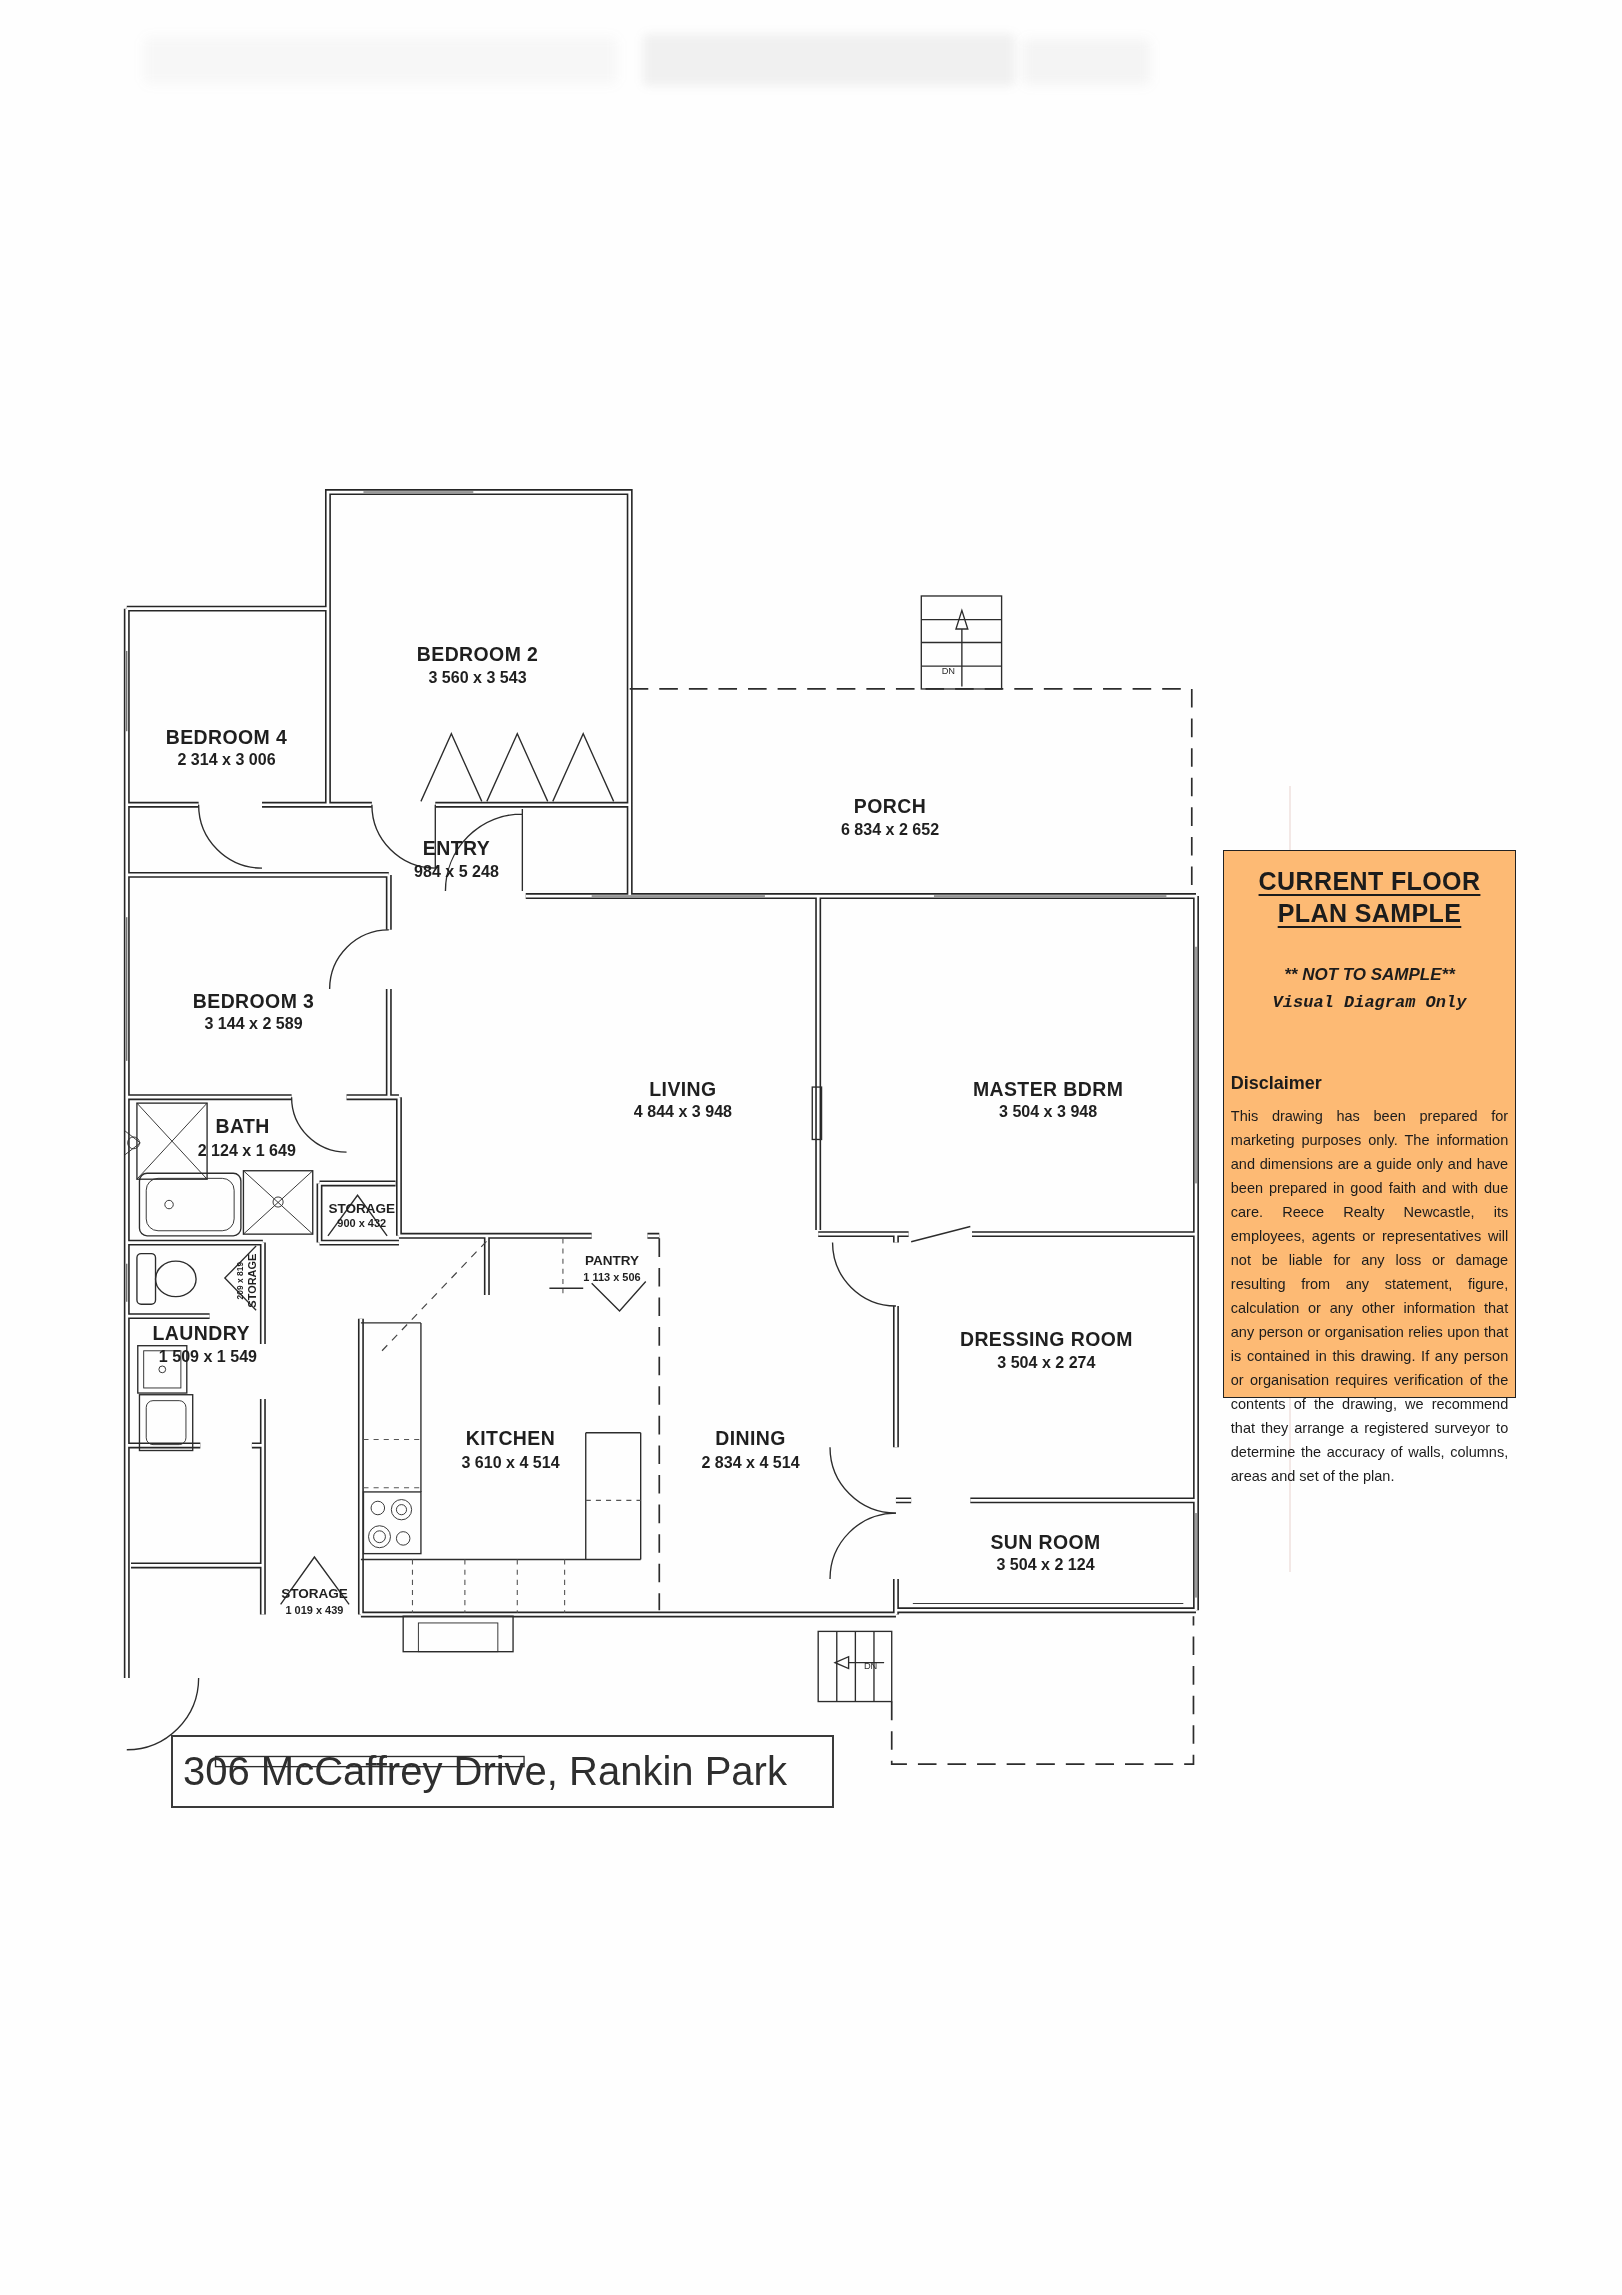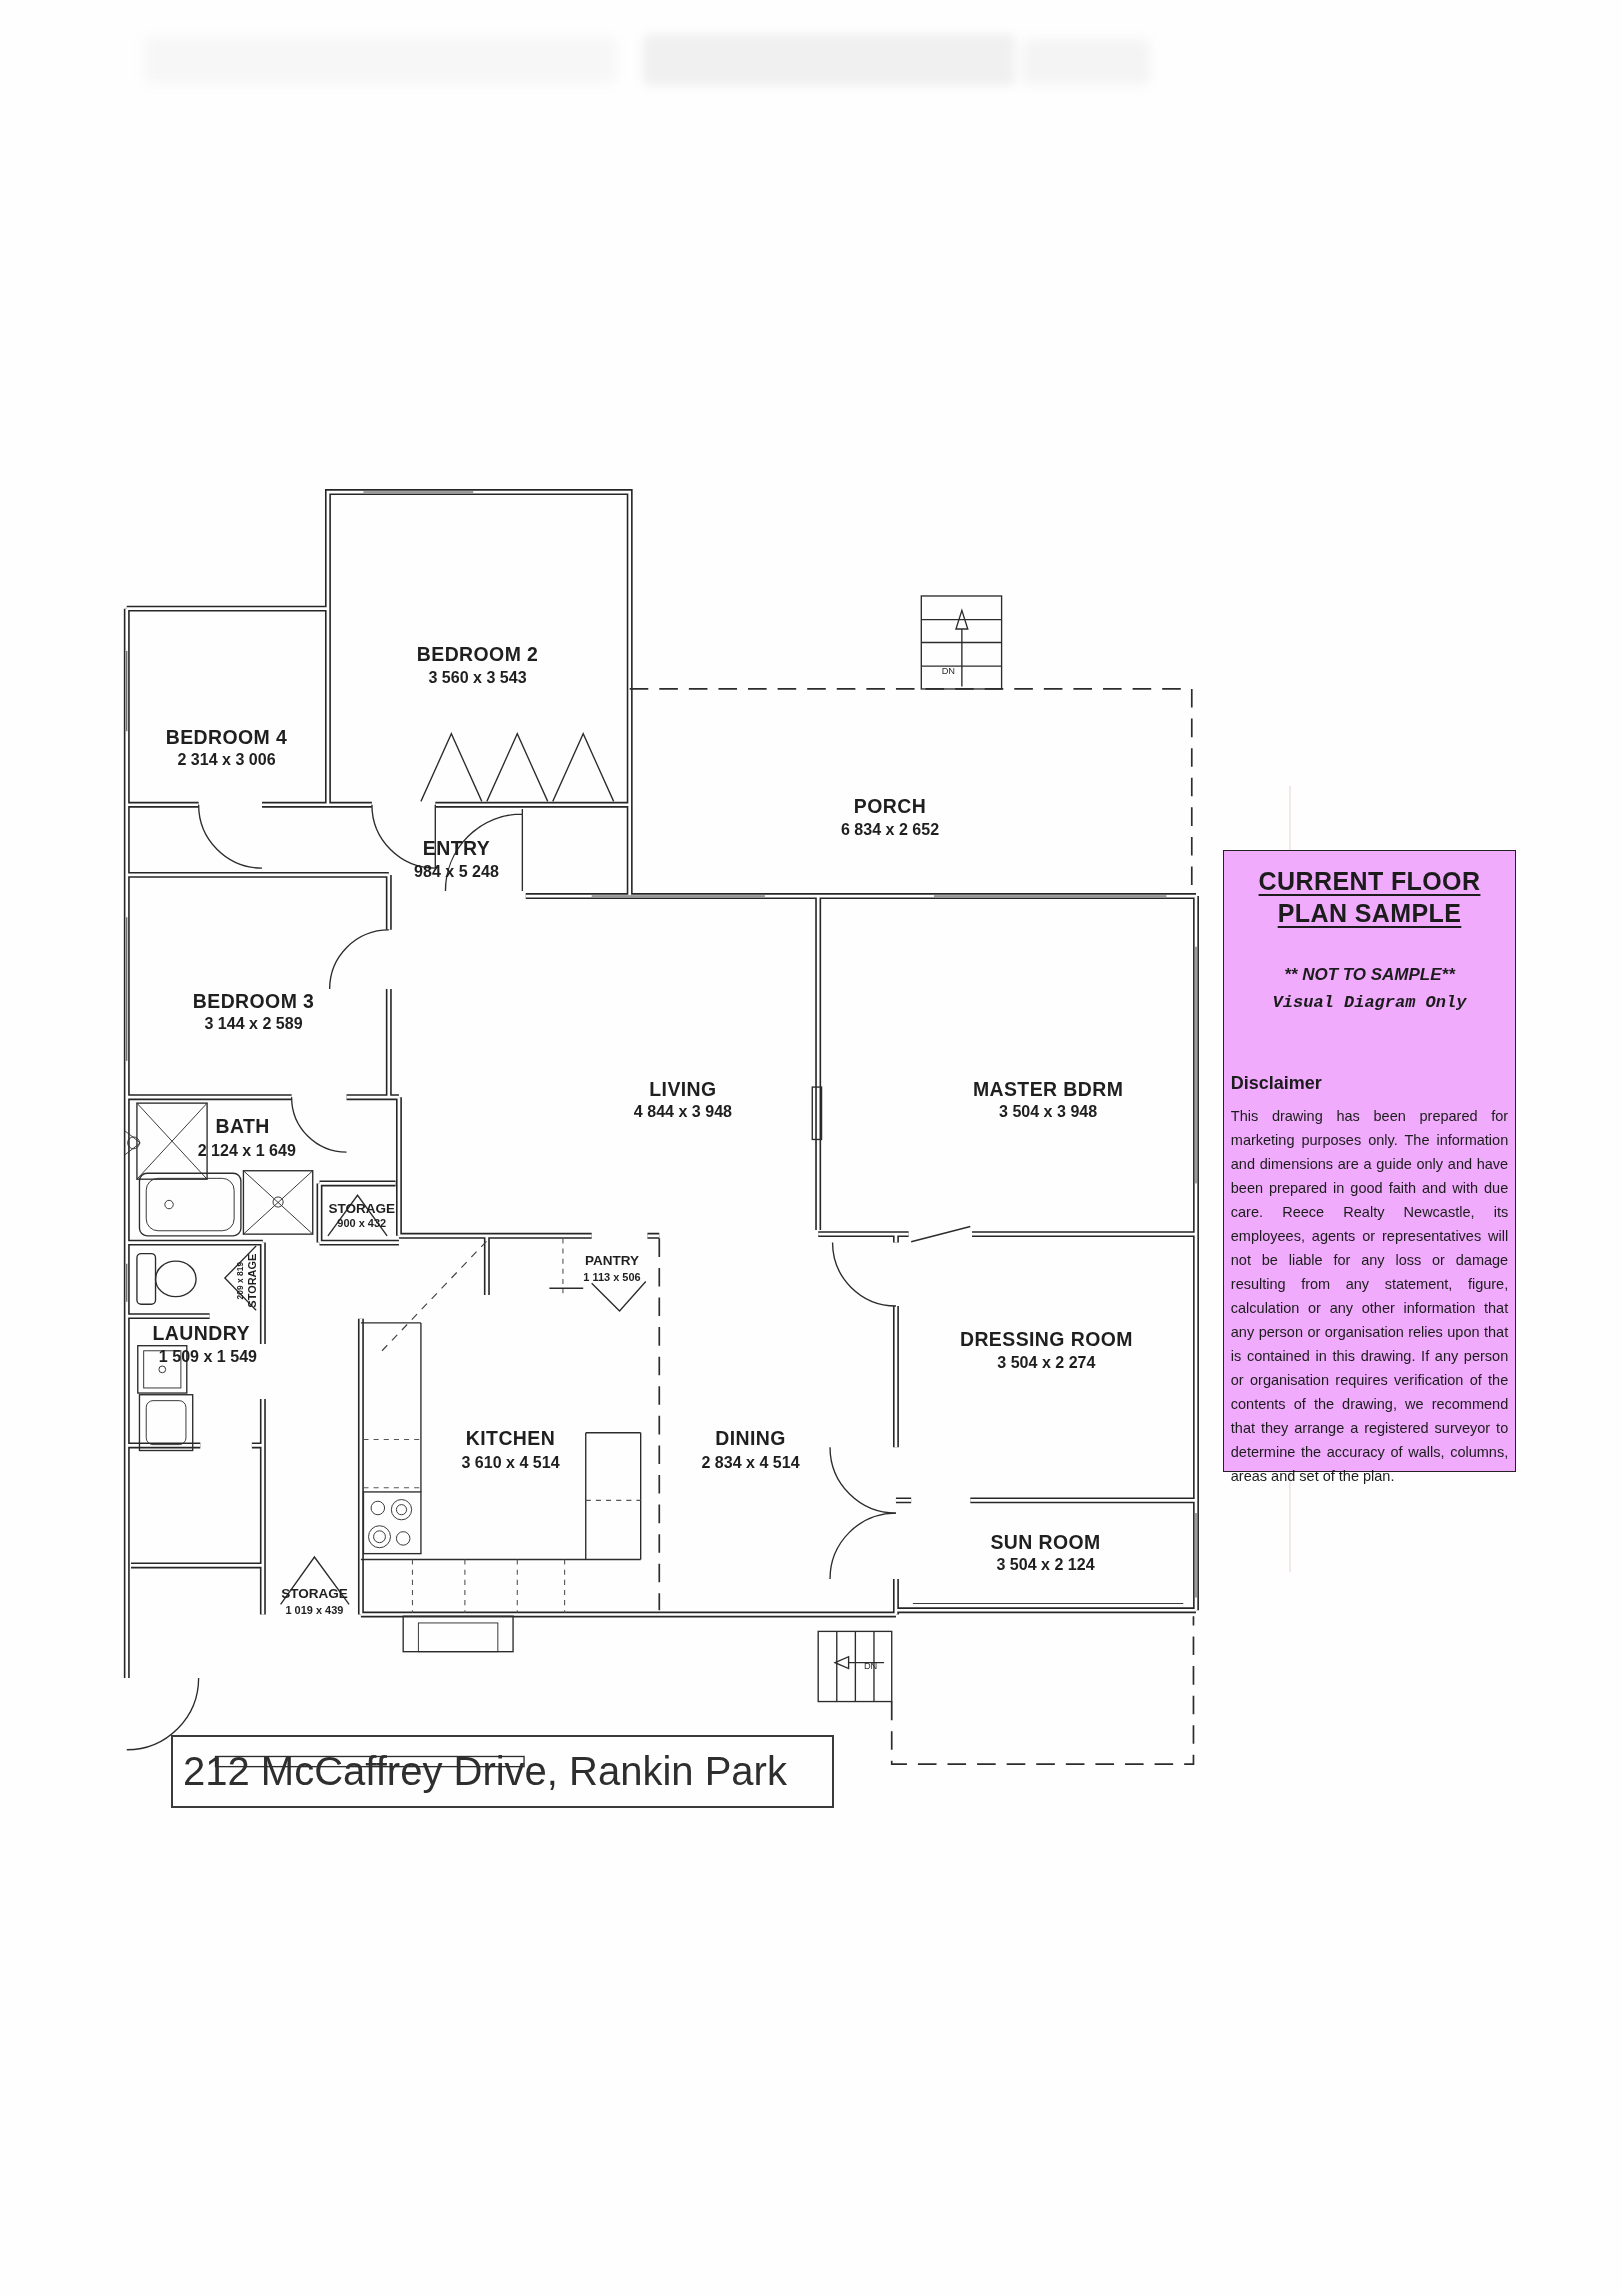--- a/index.html
+++ b/index.html
@@ -27,22 +27,22 @@
 
   .rn{font:bold 23px "Liberation Sans",sans-serif;fill:#1f1f1f;text-anchor:middle;letter-spacing:.5px;}
   .rd{font:bold 19px "Liberation Sans",sans-serif;fill:#1f1f1f;text-anchor:middle;}
   .rn-sm{font:bold 16px "Liberation Sans",sans-serif;fill:#1f1f1f;text-anchor:middle;}
   .rd-sm{font:bold 13px "Liberation Sans",sans-serif;fill:#1f1f1f;text-anchor:middle;}
   .rn-xs{font:bold 13px "Liberation Sans",sans-serif;fill:#1f1f1f;text-anchor:middle;}
   .rd-xs{font:bold 10px "Liberation Sans",sans-serif;fill:#1f1f1f;text-anchor:middle;}
   .dn{font:400 11px "Liberation Sans",sans-serif;fill:#2c2c2c;text-anchor:middle;}
 
   
-  .panel{position:absolute;left:1223px;top:850px;width:293px;height:622px;
-         border:1.7px solid #222;background:#f0abfc;box-sizing:border-box;
+  .panel{position:absolute;left:1223px;top:850px;width:293px;height:548px;
+         border:1.7px solid #222;background:#fdba74;box-sizing:border-box;
          padding:13.5px 6.8px 0 6.8px;color:#1c1c1c;}
   .p-title{ text-align:center;font-weight:bold;font-size:25px;letter-spacing:0.4px;line-height:32px;}
   .p-title span{text-decoration:underline;text-underline-offset:4.2px;}
   .p-scale{margin-top:36px;text-align:center;font-style:italic;font-weight:bold;font-size:17px;}
   .p-visual{margin-top:8.5px;text-align:center;font-style:italic;font-weight:bold;font-size:17px;font-family:Liberation Mono, monospace;}
   .p-dishead{margin-top:61px;font-weight:bold;font-size:18px;}
   .p-distext{margin-top:10px;font-size:14.5px;line-height:24px;text-align:justify;}
 
   
   .address{position:absolute;left:171px;top:1735px;width:663px;height:73px;
@@ -285,16 +285,16 @@
     <div class="p-title">
       <span>CURRENT FLOOR</span><br>
       <span>PLAN SAMPLE</span>
     </div>
     <div class="p-scale">** NOT TO SAMPLE**</div>
     <div class="p-visual">Visual Diagram Only</div>
     <div class="p-dishead">Disclaimer</div>
     <div class="p-distext">This drawing has been prepared for marketing purposes only. The information and dimensions are a guide only and have been prepared in good faith and with due care. Reece Realty Newcastle, its employees, agents or representatives will not be liable for any loss or damage resulting from any statement, figure, calculation or any other information that any person or organisation relies upon that is contained in this drawing. If any person or organisation requires verification of the contents of the drawing, we recommend that they arrange a registered surveyor to determine the accuracy of walls, columns, areas and set of the plan.</div>
   </div>
 
-  <div class="address">212 McCaffrey Drive, Rankin Park</div>
+  <div class="address">306 McCaffrey Drive, Rankin Park</div>
 
 </div>
 
 
 </body></html>

